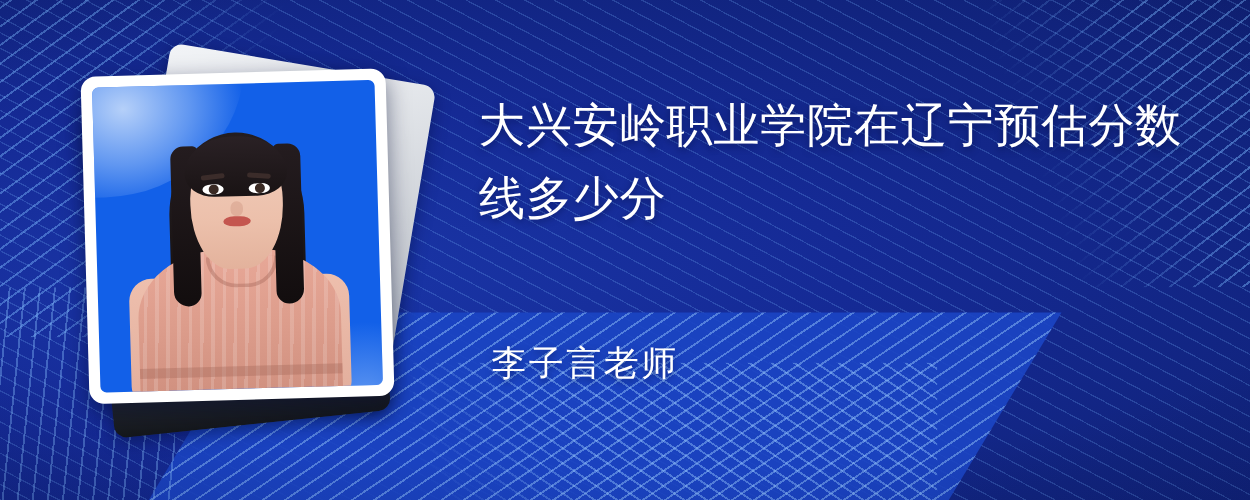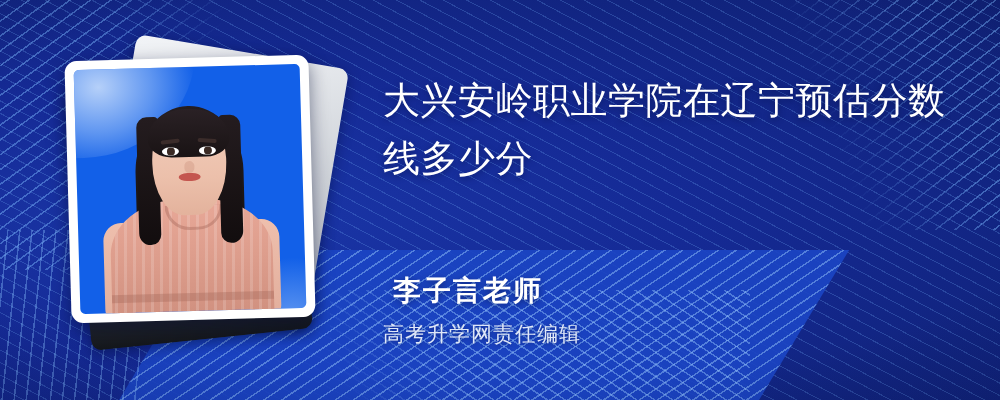--- a/index.html
+++ b/index.html
@@ -308,21 +308,21 @@
     font-weight: normal;
     line-height: 58px;
     letter-spacing: 0.5px;
     text-shadow: 0 2px 6px rgba(5,14,66,0.55);
   }
   .author {
     position: absolute;
     top: 272px; left: 10px;
     color: #ffffff;
     font-size: 28px;
-    font-weight: bold;
+    font-weight: normal;
     letter-spacing: 2px;
     text-shadow: 0 2px 6px rgba(5,14,66,0.55);
   }
   .role {
     position: absolute;
     top: 320px; left: 0px;
     color: #dfe7f8;
     font-size: 21px;
     font-weight: normal;
     letter-spacing: 1px;
@@ -371,16 +371,15 @@
           <div class="nose"></div>
           <div class="mouth"></div>
         </div>
       </div>
     </div>
   </div>
 
   <div class="text-col">
     <div class="headline">大兴安岭职业学院在辽宁预估分数线多少分</div>
     <div class="author">李子言老师</div>
-    <div class="role">高考升学网责任编辑</div>
   </div>
 
 </div>
 
 </body></html>

